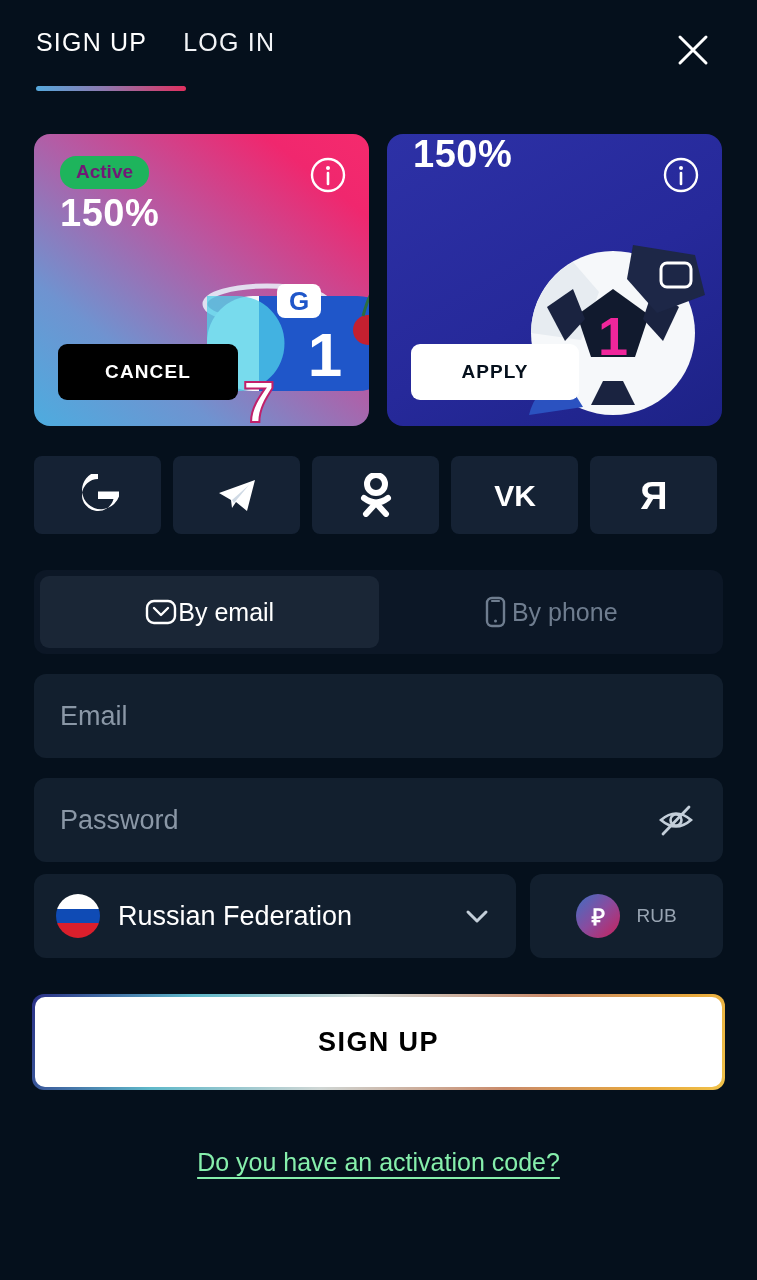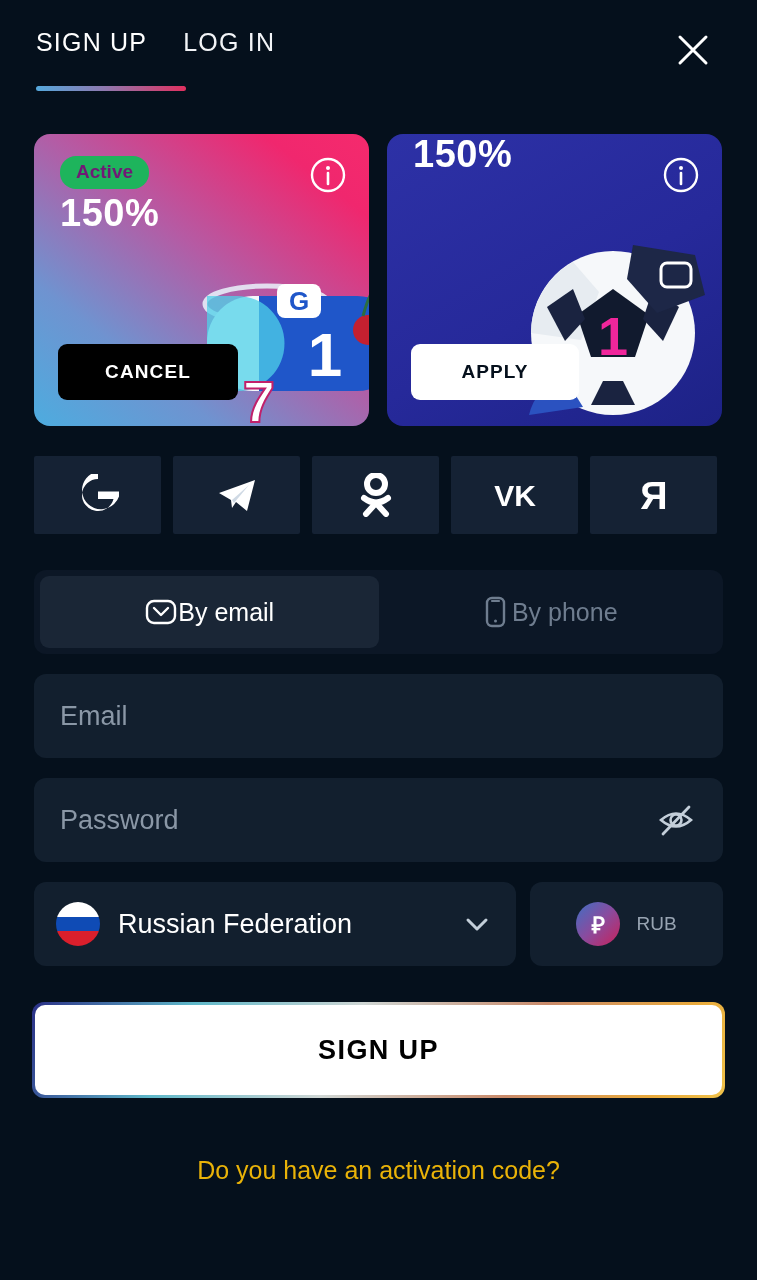--- a/index.html
+++ b/index.html
@@ -44,40 +44,40 @@
               font-size: 19px; font-weight: bold; letter-spacing: 1.1px; cursor: pointer; }
   .btn-cancel { background: #000000; color: #ffffff; width: 180px; }
   .btn-apply  { background: #ffffff; color: #05101c; width: 168px; }
 
   
   .slot-art { position: absolute; right: -10px; bottom: 0; width: 230px; height: 200px; pointer-events: none; }
   .ball-art { position: absolute; right: 4px; bottom: 6px; width: 215px; height: 205px; pointer-events: none; }
 
   
   .social-row { display: flex; gap: 12px; padding: 0 34px; margin-top: 30px; }
-  .social-btn { width: 127px; height: 78px; background: #152234; border-radius: 2px;
+  .social-btn { width: 127px; height: 78px; background: #152234; border-radius: 8px;
                 display: flex; align-items: center; justify-content: center; cursor: pointer; }
 
   
   .toggle-wrap { margin: 36px 34px 0; height: 84px; background: #0c1726; border-radius: 12px;
                  display: flex; padding: 6px; }
   .toggle-opt { flex: 1; display: flex; align-items: center; justify-content: center; 
                 border-radius: 9px; cursor: pointer; font-size: 25px; }
   .toggle-opt.active { background: #1a2636; color: #ffffff; }
   .toggle-opt.idle { color: #6f7d8f; }
 
   
   .field { margin: 20px 34px 0; height: 84px; background: #121f2e; border-radius: 12px;
            display: flex; align-items: center; padding: 0 26px; position: relative; cursor: text; }
   .field-text { font-size: 27px; color: #8a97a6; }
   .eye-btn { position: absolute; right: 26px; width: 42px; height: 42px; cursor: pointer;
              display: flex; align-items: center; justify-content: center; }
 
   
-  .loc-row { display: flex; gap: 14px; padding: 0 34px; margin-top: 20px; }
+  .loc-row { display: flex; gap: 14px; padding: 0 34px; margin-top: 12px; }
   .country-sel { flex: 1; height: 84px; background: #121f2e; border-radius: 12px; display: flex;
                  align-items: center; padding: 0 22px; gap: 18px; cursor: pointer; }
   .flag { width: 44px; height: 44px; border-radius: 50%; overflow: hidden; flex: none;
           display: flex; flex-direction: column; }
   .flag i { display: block; height: 33.33%; }
   .country-name { font-size: 27px; color: #ffffff; flex: 1; }
   .currency-sel { width: 193px; height: 84px; background: #121f2e; border-radius: 12px;
                   display: flex; align-items: center; justify-content: center; gap: 16px; cursor: pointer; }
   .cur-icon { width: 44px; height: 44px; border-radius: 50%; flex: none;
               background: linear-gradient(135deg, #3f6fc4 0%, #8a4b9e 50%, #c8215a 100%);
@@ -88,21 +88,21 @@
   
   .submit-wrap { margin: 36px 32px 0; padding: 3px; border-radius: 12px;
                  background: linear-gradient(115deg, #2a2f86 0%, #5fb8c9 22%, #cfd6d4 45%,
                              #c98a6a 70%, #e8a93c 90%, #f0c24a 100%); }
   .submit-btn { width: 100%; height: 90px; background: #ffffff; border-radius: 10px;
                 display: flex; align-items: center; justify-content: center;
                 font-size: 27px; font-weight: bold; letter-spacing: 1.4px; color: #000000;
                 cursor: pointer; border: none; font-family: inherit; }
 
   .activation { text-align: center; margin-top: 58px; }
-  .activation span { font-size: 25px; color: #eab308; 
+  .activation span { font-size: 25px; color: #86efac; text-decoration: underline;
                      text-underline-offset: 6px; cursor: pointer; }
 </style>
 </head>
 <body>
 
 <div class="screen">
 
   <div class="header">
     <div class="tabs">
       <div class="tab">SIGN UP</div>

